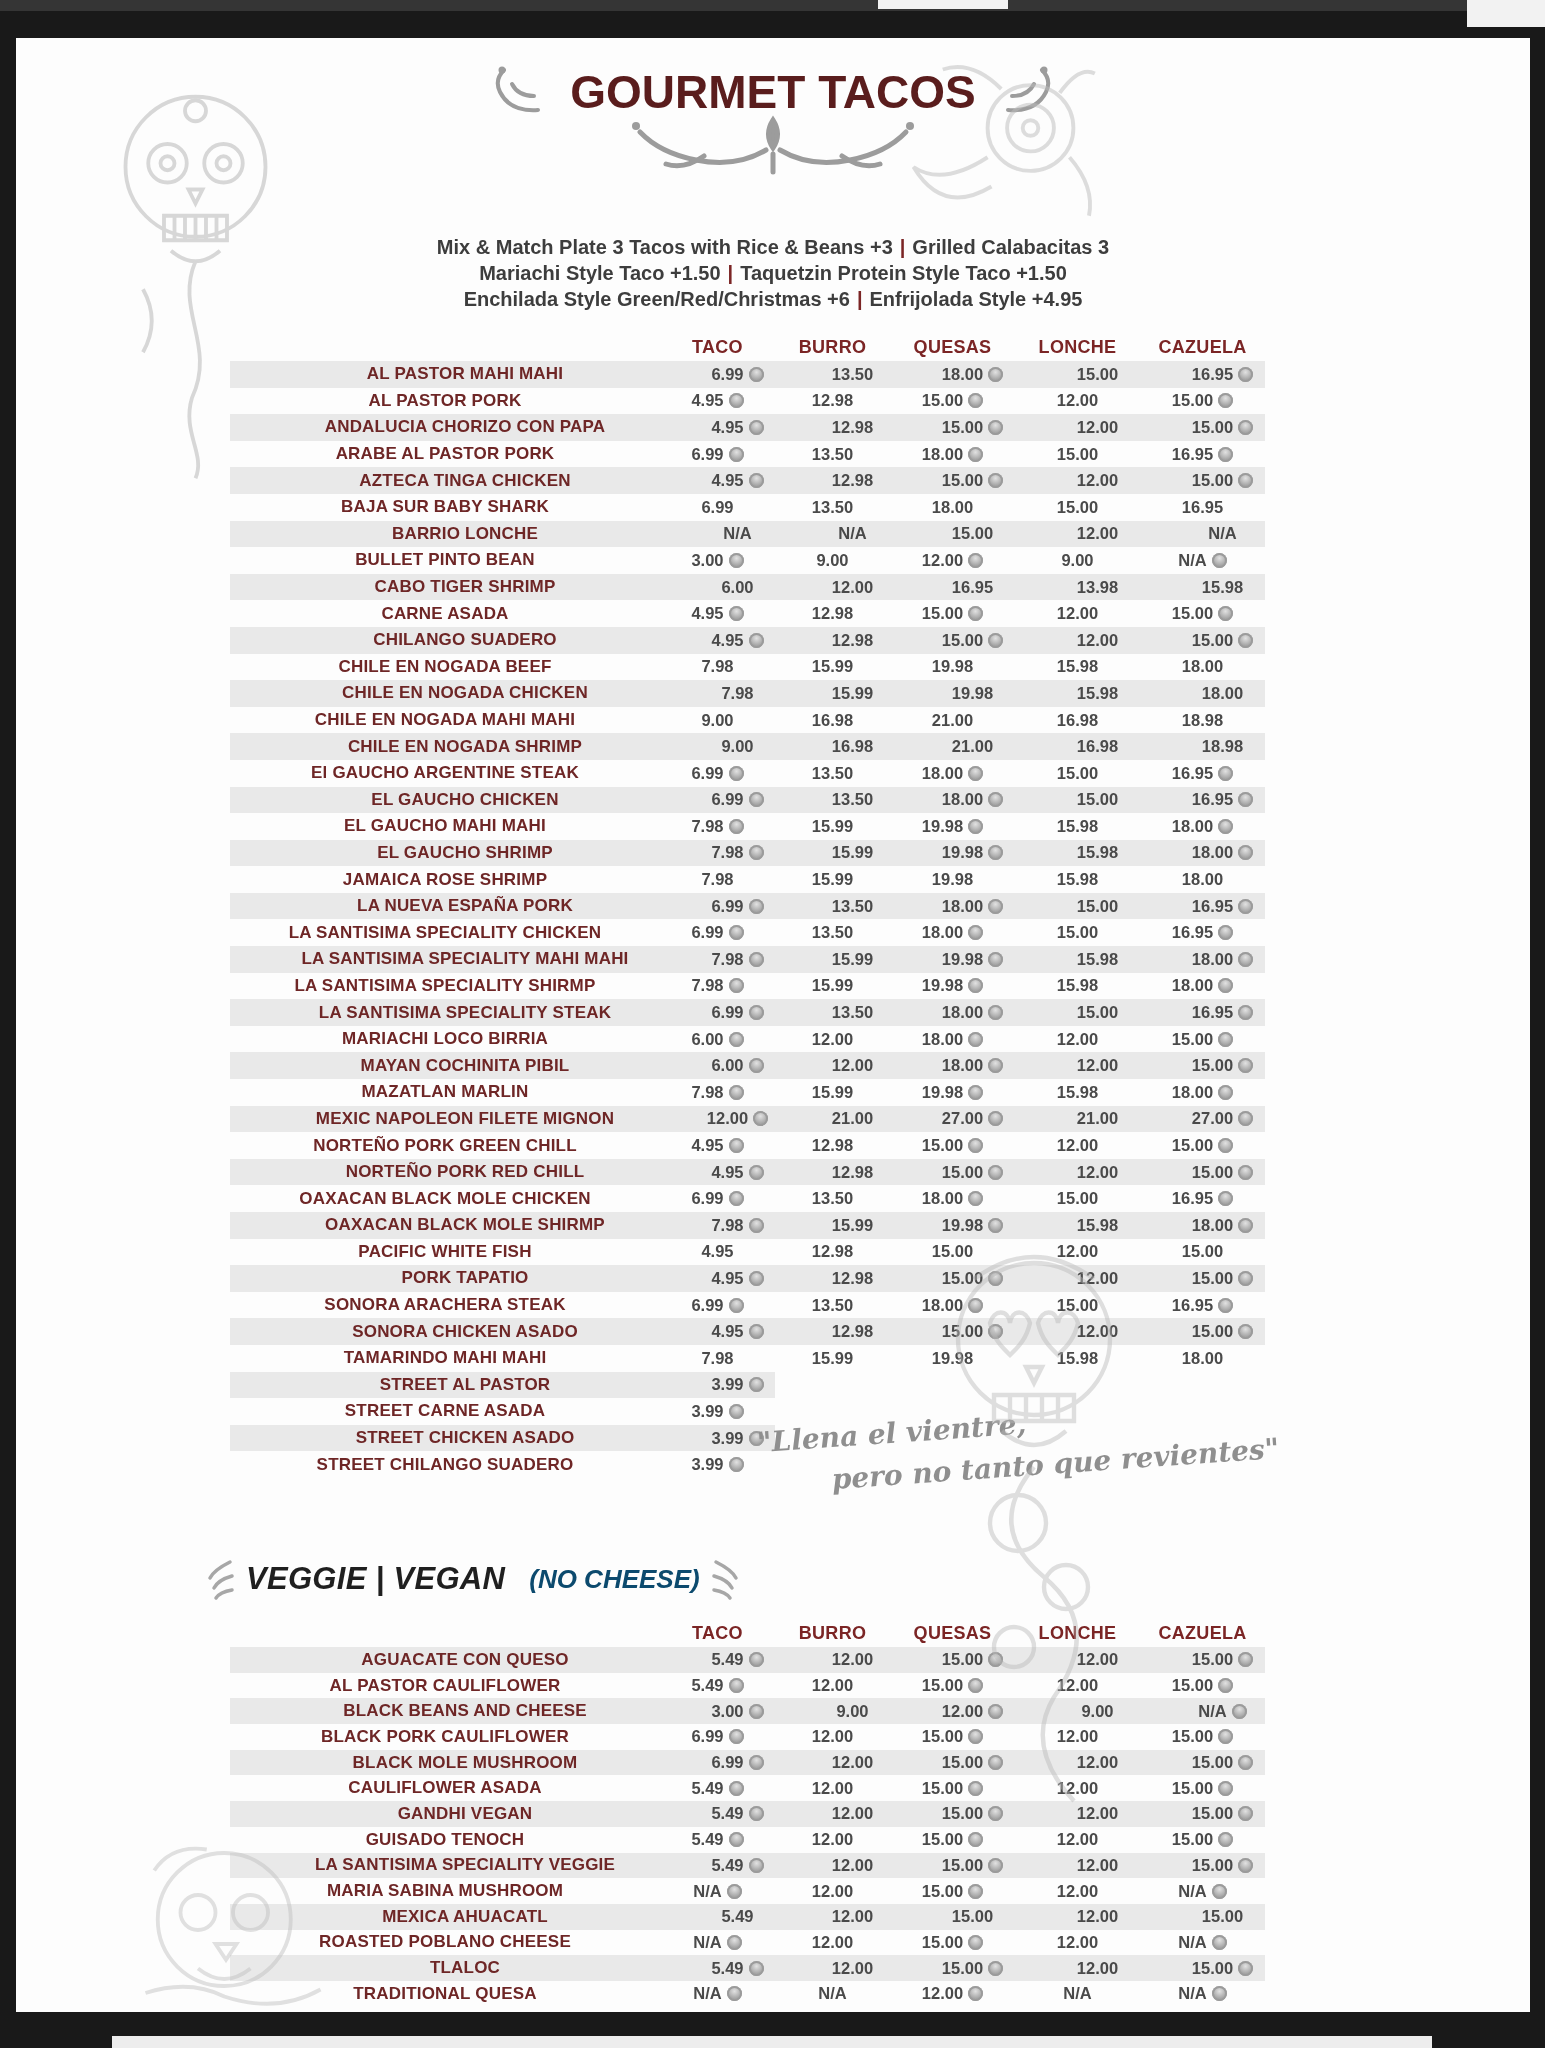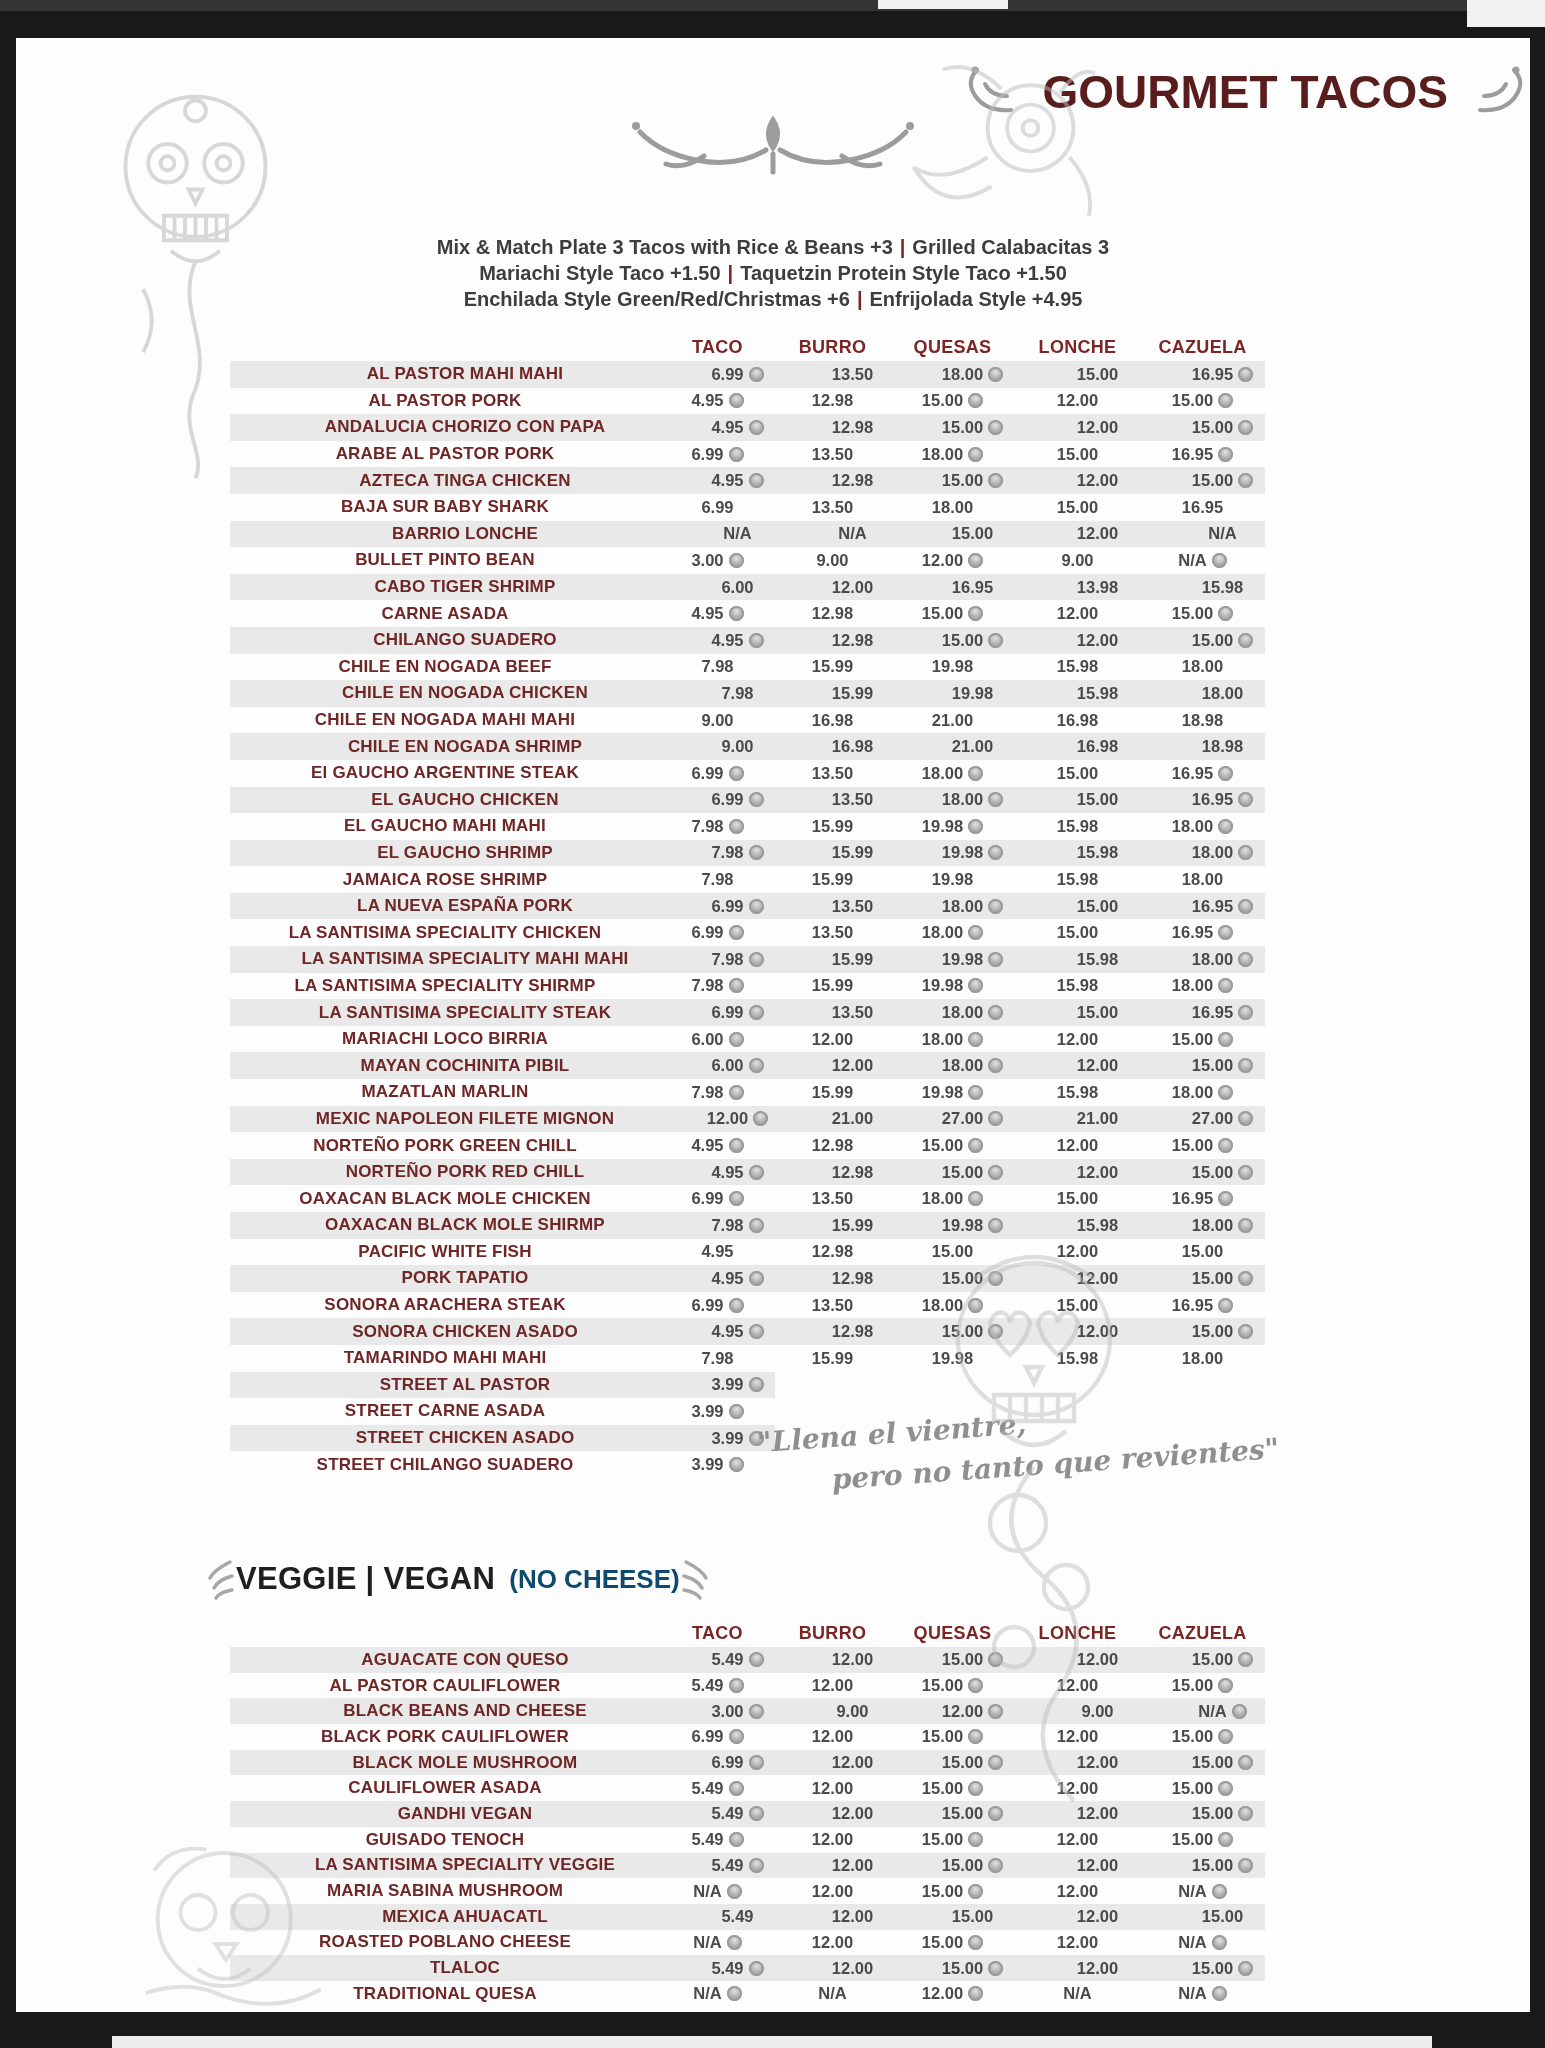--- a/index.html
+++ b/index.html
@@ -12,21 +12,21 @@
   .frag{position:absolute;background:#f2f2f2;}
   .frag1{left:878px;top:0;width:130px;height:9px;}
   .frag2{left:1467px;top:0;width:78px;height:27px;}
   .bottom-sliver{position:absolute;left:112px;bottom:0;width:1320px;height:12px;background:#ededed;}
 
   
   .page{position:absolute;left:16px;top:38px;width:1514px;height:1974px;background:#fdfdfd;}
 
   
   .header{position:absolute;top:26px;left:0;width:100%;text-align:center;}
-  .title-row{display:flex;align-items:flex-end;justify-content:flex-end;gap:24px;}
+  .title-row{display:flex;align-items:flex-end;justify-content:center;gap:24px;}
   .title{font-size:46px;font-weight:700;color:#5a1d1d;margin:0;letter-spacing:0;line-height:52px;}
   .flourish-center{margin-top:-4px;}
 
   .subtitles{position:absolute;top:196px;left:0;width:100%;text-align:center;
     font-weight:700;font-size:20px;color:#3d3d3d;line-height:26px;}
   .sep{color:#7b2525;padding:0 7px;font-weight:700;}
 
   
   .table{position:absolute;left:214px;width:1035px;}
   #main-table{top:296px;}
@@ -46,21 +46,21 @@
     background:radial-gradient(circle at 50% 35%,#e2e2e2 0%,#a9a9a9 55%,#8d8d8d 100%);
     box-shadow:inset 0 0 0 2px #9b9b9b;}
 
   
   .quote{position:absolute;left:742px;top:1366px;transform:rotate(-4deg);
     color:#8f8f8f;font-family:"DejaVu Serif",serif;font-style:italic;font-weight:700;
     font-size:28px;line-height:42px;white-space:nowrap;}
   .quote .l2{margin-left:72px;}
 
   
-  .veggie-head{position:absolute;left:186px;top:1518px;display:flex;align-items:center;}
+  .veggie-head{position:absolute;left:186px;top:1518px;display:flex;align-items:center;gap:10px;font-style:italic;}
   .vh1{font-size:31px;font-weight:700;color:#1f1f1f;letter-spacing:.3px;}
   .vh2{font-size:26px;font-weight:700;color:#0c4a6e;margin-left:14px;}
 
   
   .art{position:absolute;pointer-events:none;z-index:3;}
 </style>
 </head>
 <body>
 
 <div class="top-edge"></div>

